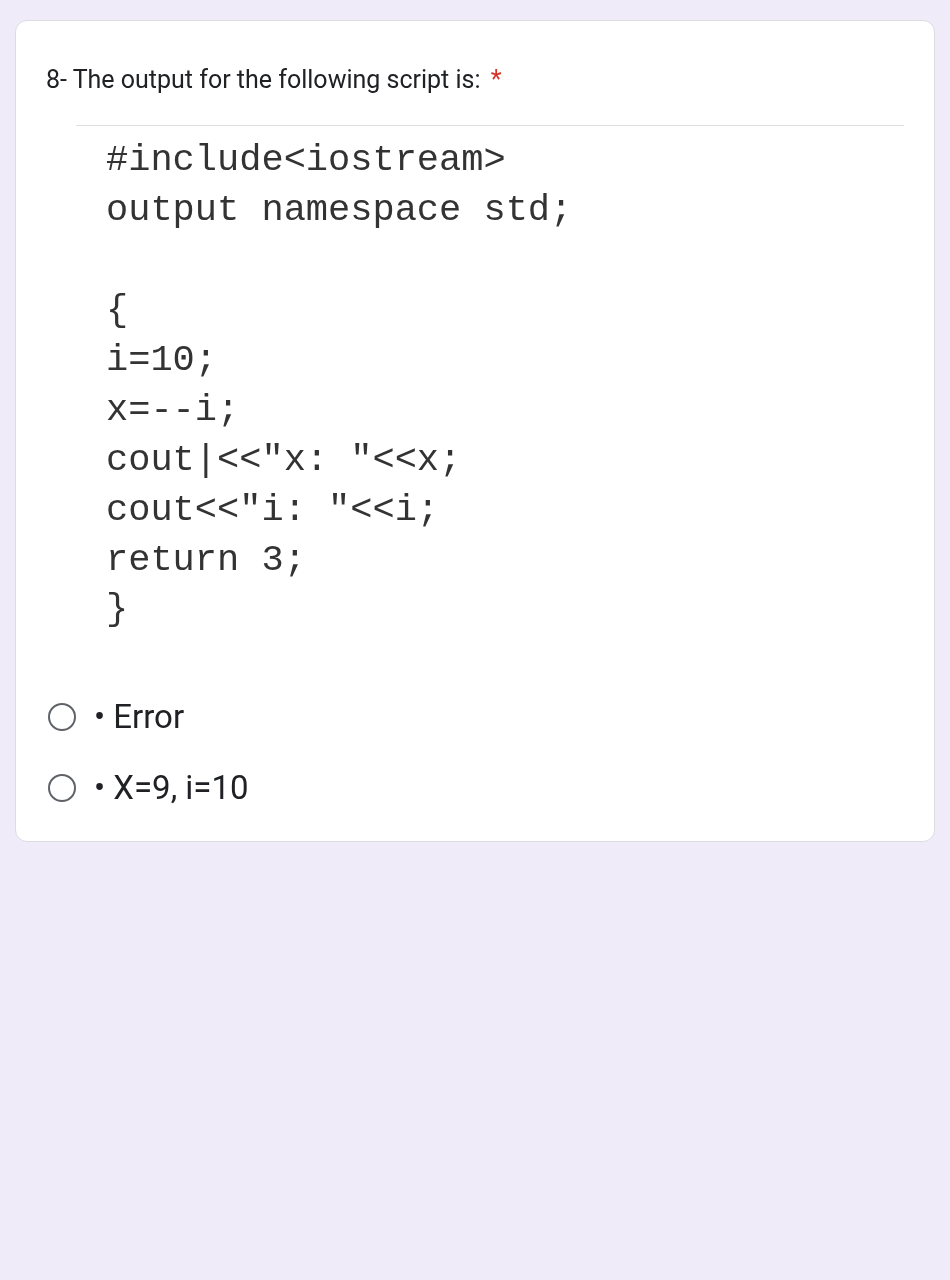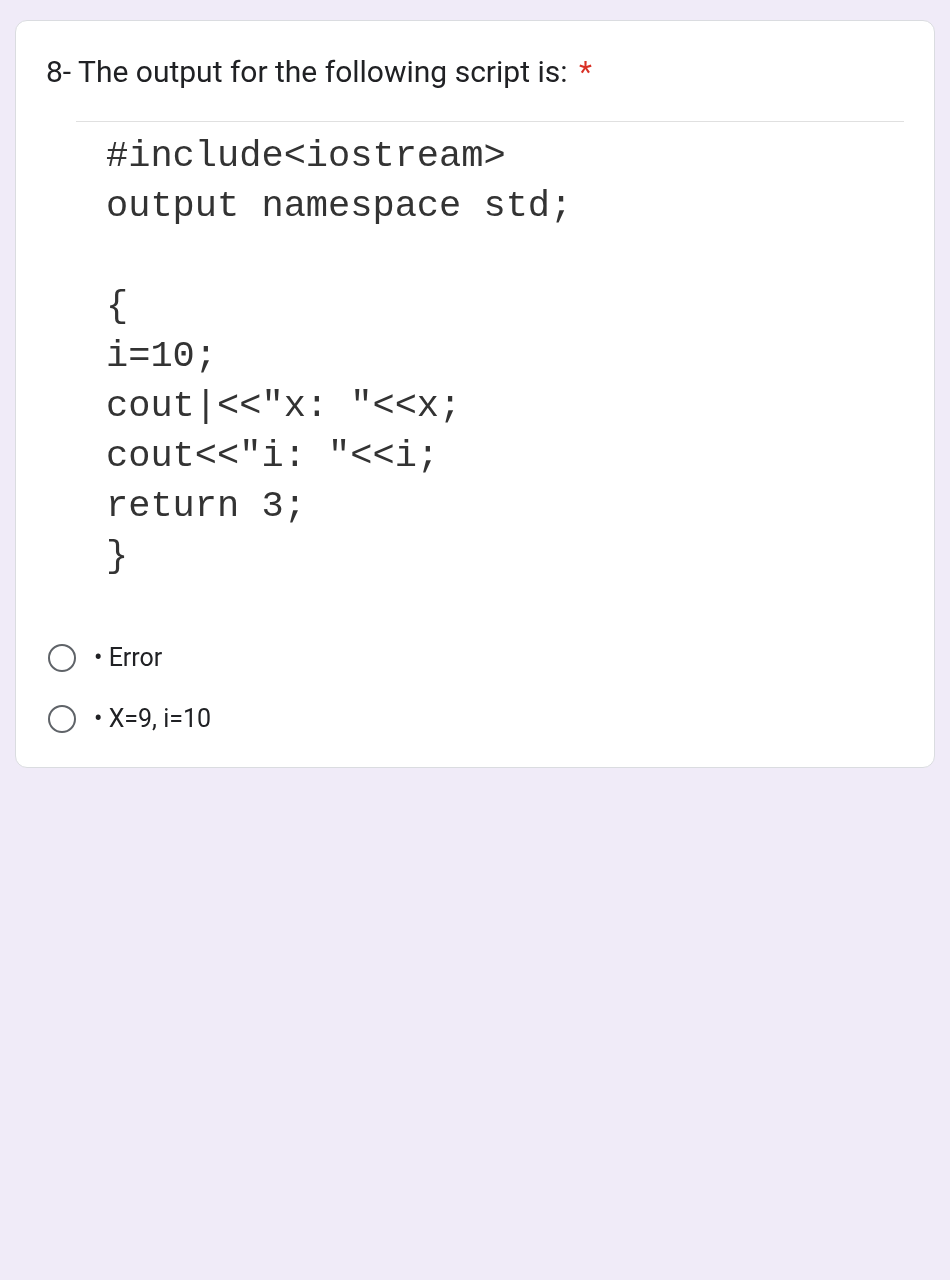--- a/index.html
+++ b/index.html
@@ -10,24 +10,25 @@
   }
   .card {
     background: #fff;
     border: 1px solid #dadce0;
     border-radius: 12px;
     padding: 30px 30px 20px 30px;
     max-width: 920px;
     margin: 0 auto;
   }
   .question-row {
-    font-size: 30px;
+    font-size: 25px;
     color: #202124;
     margin-bottom: 28px;
     line-height: 1.4;
+    margin-top: 11px;
   }
   .required-star {
     color: #d93025;
     margin-left: 4px;
   }
   .code-block {
     font-family: Liberation Mono, monospace;
     font-size: 37px;
     color: #333;
     line-height: 1.35;
@@ -46,40 +47,41 @@
   }
   .radio {
     width: 28px;
     height: 28px;
     border: 2.5px solid #5f6368;
     border-radius: 50%;
     flex-shrink: 0;
     margin-right: 18px;
   }
   .option-label {
-    font-size: 25px;
+    font-size: 33px;
     color: #202124;
   }
 </style>
 </head>
 <body>
 
 <div class="card">
 
   <div class="question-row">
     <span>8- The output for the following script is:</span>
     <span class="required-star">*</span>
   </div>
 
   <div class="code-block">
     <div class="code-line">#include&lt;iostream&gt;</div>
     <div class="code-line">output namespace std;</div>
     <div class="blank-line"></div>
     <div class="code-line">{</div>
     <div class="code-line">i=10;</div>
+    <div class="code-line">x=--i;</div>
     <div class="code-line">cout|&lt;&lt;"x: "&lt;&lt;x;</div>
     <div class="code-line">cout&lt;&lt;"i: "&lt;&lt;i;</div>
     <div class="code-line">return 3;</div>
     <div class="code-line">}</div>
   </div>
 
   <div class="options">
     <div class="option">
       <div class="radio"></div>
       <span class="option-label">• Error</span>

